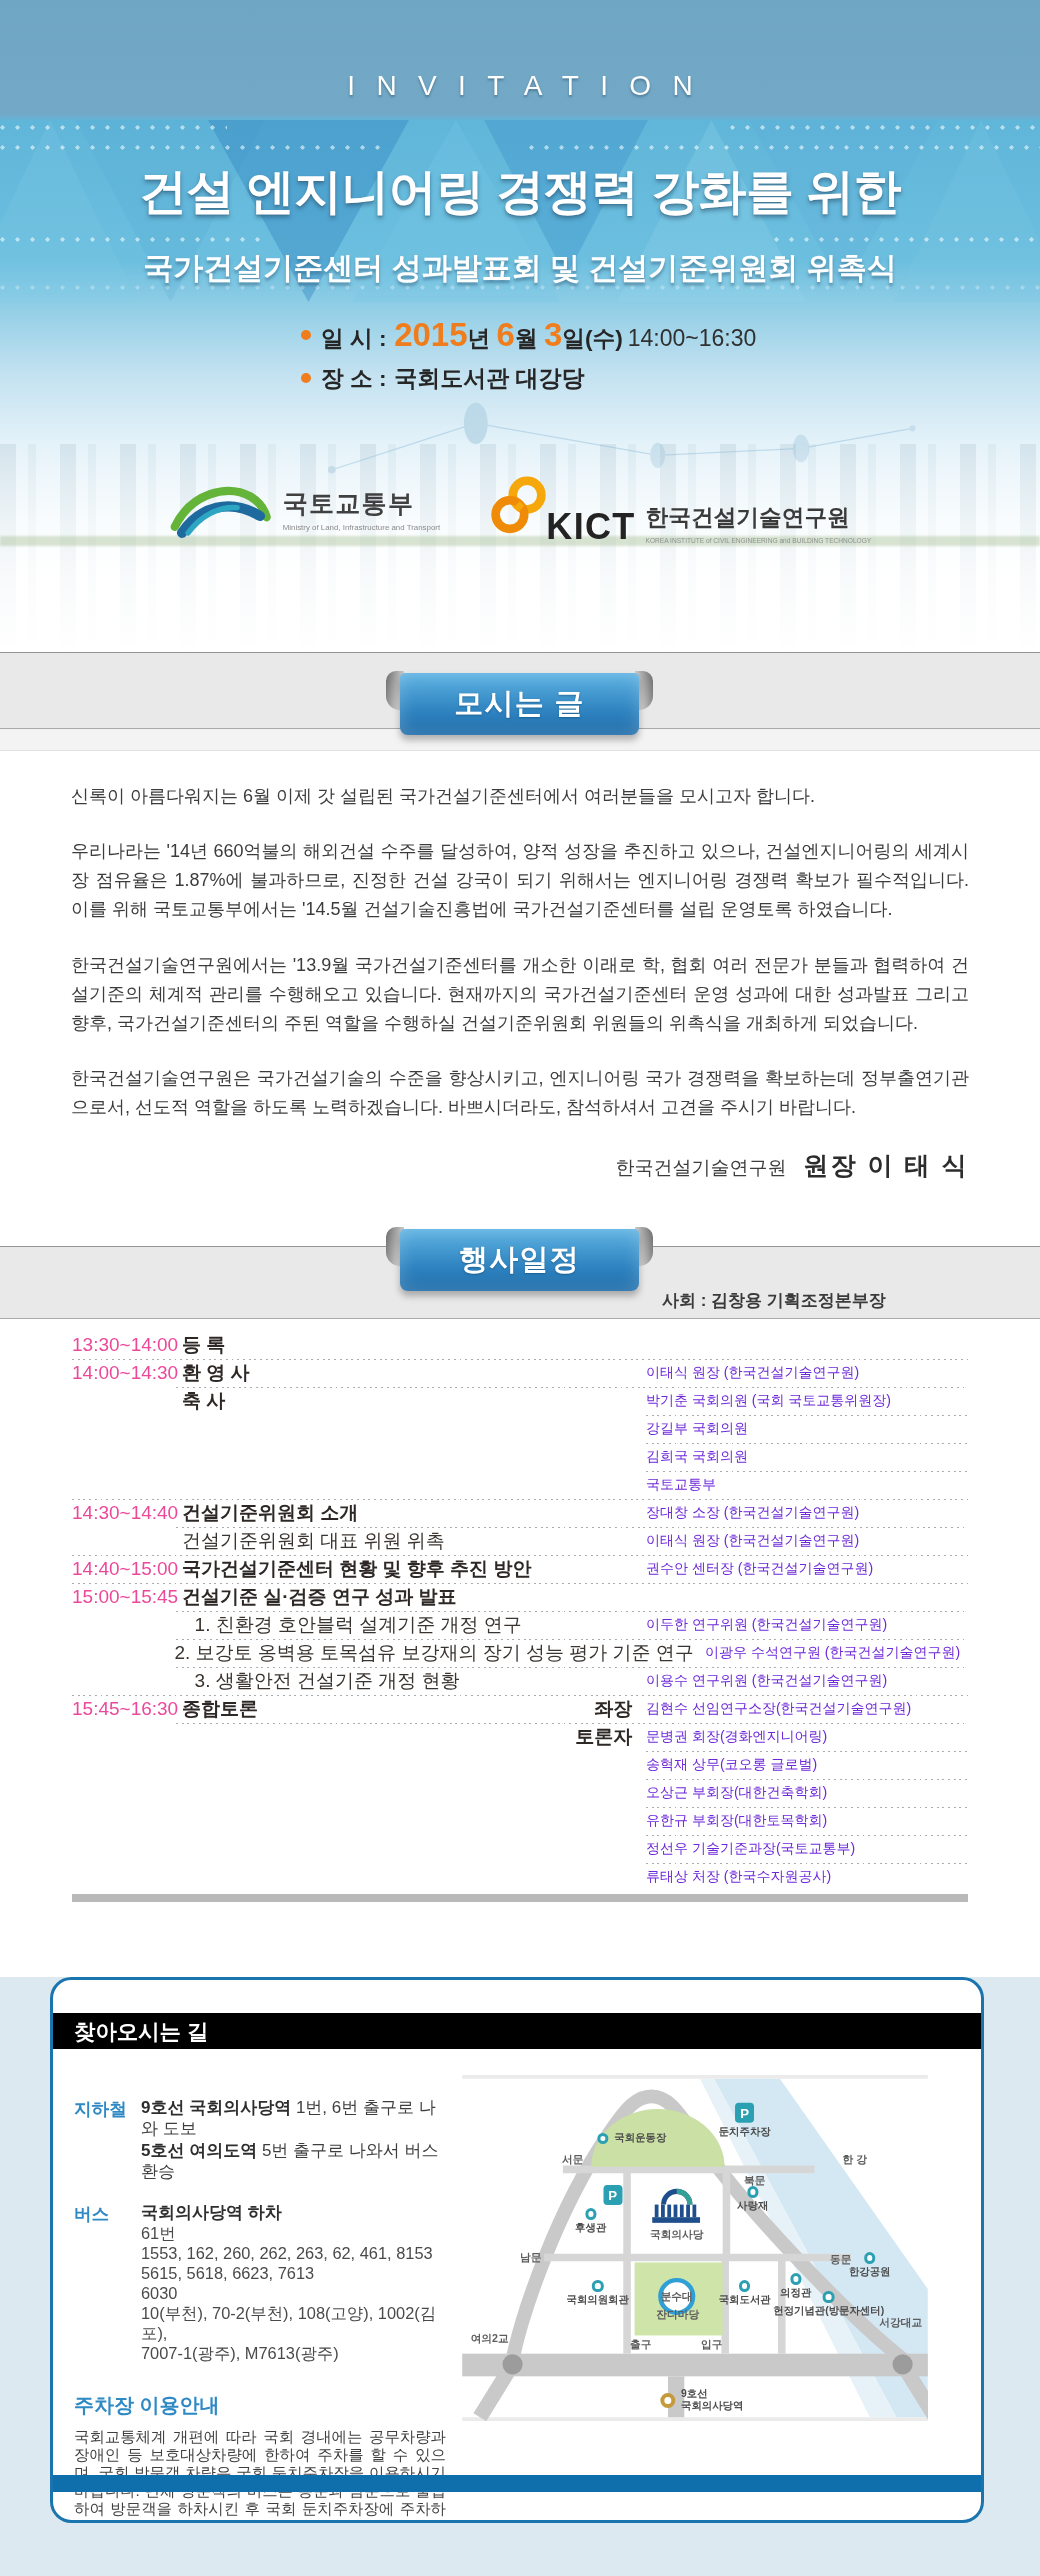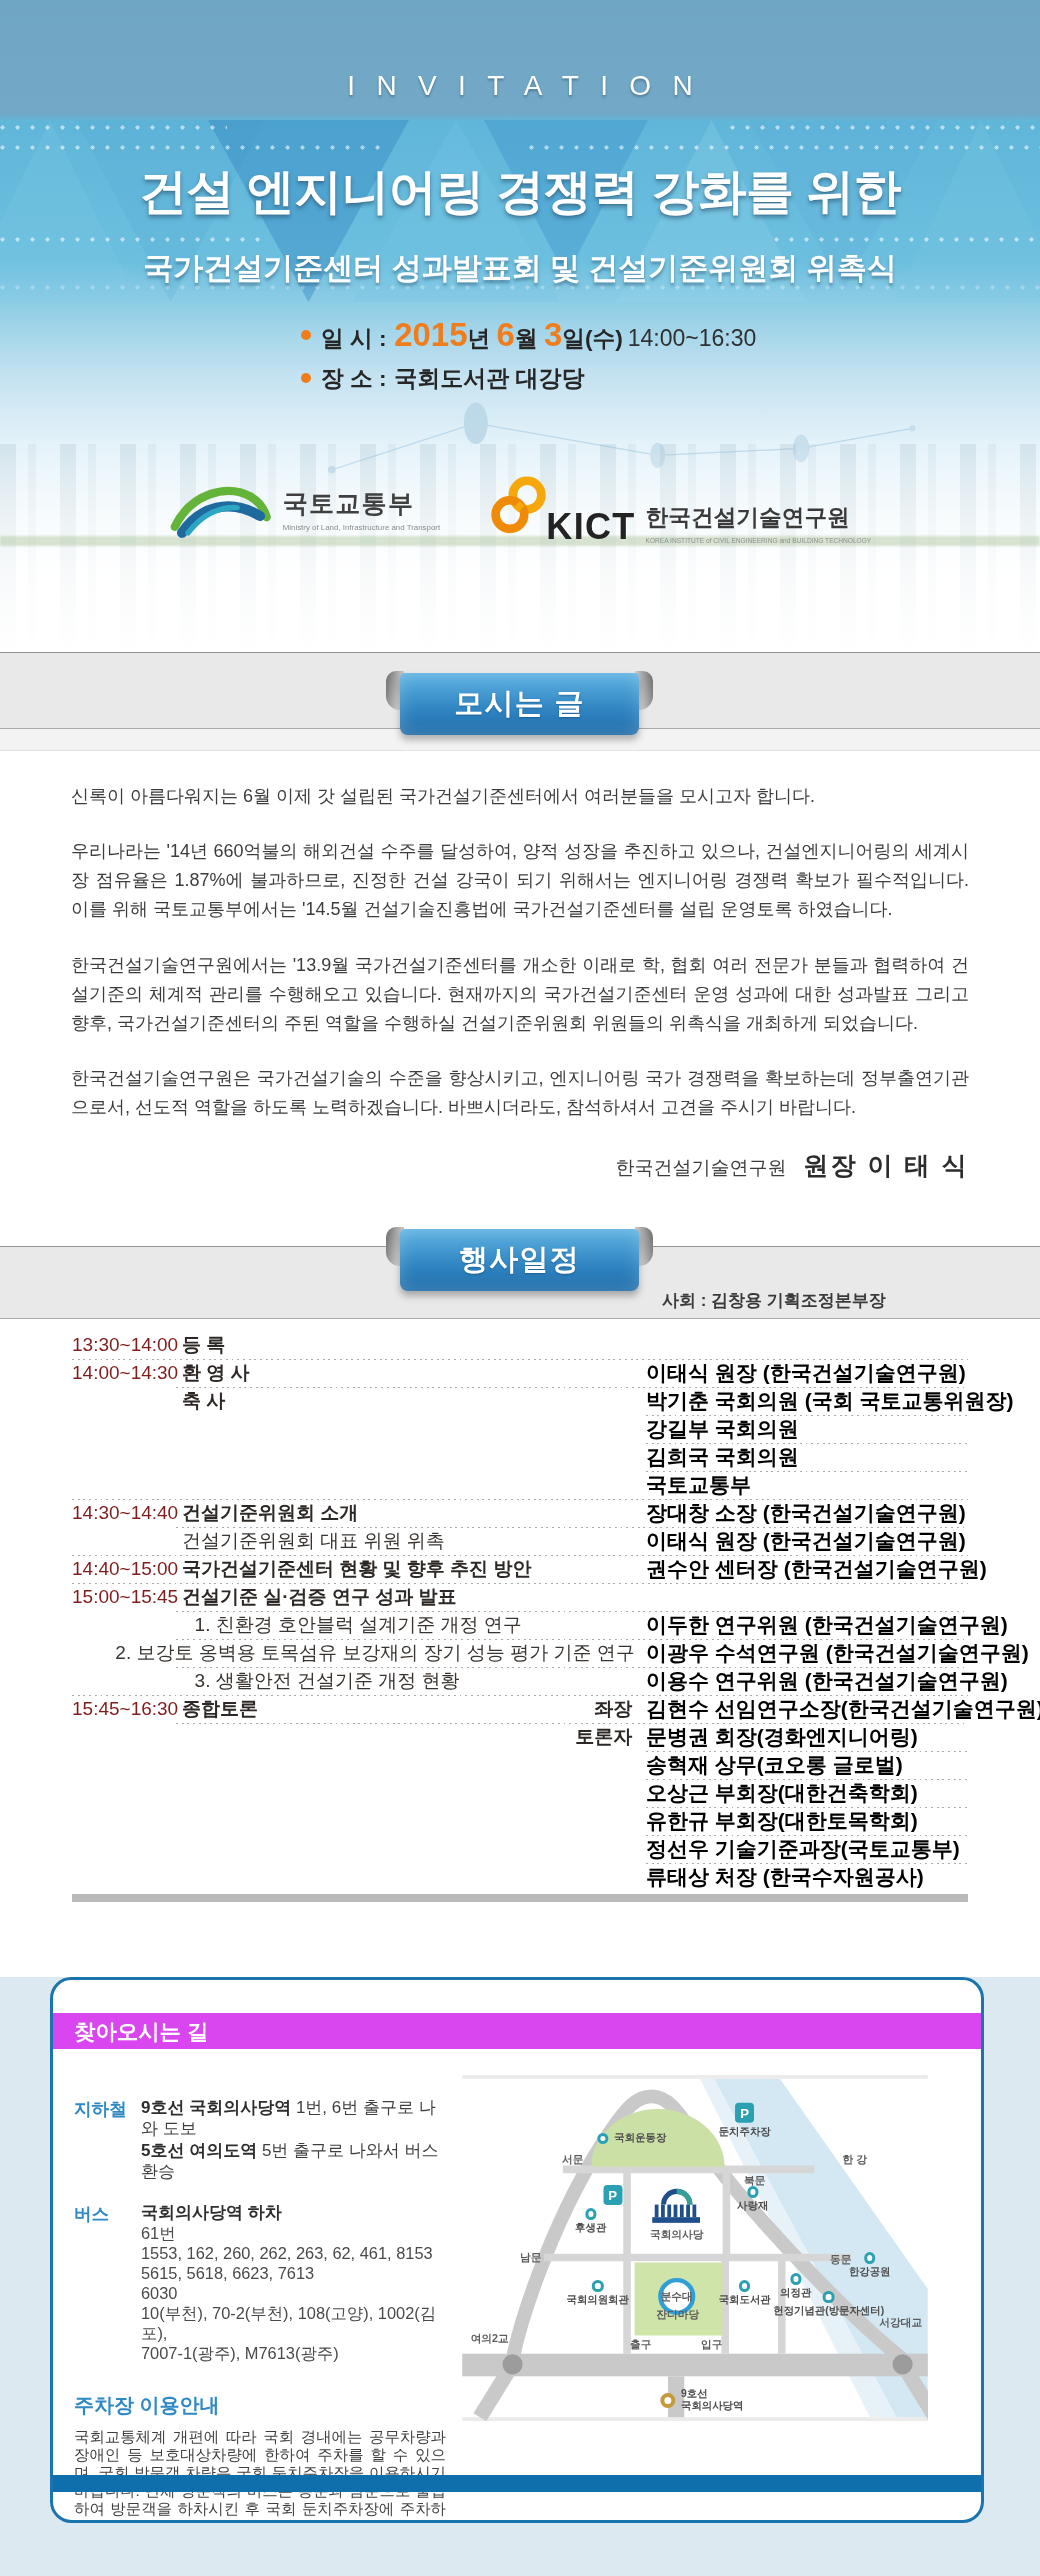--- a/index.html
+++ b/index.html
@@ -83,34 +83,34 @@
   
   .schedule { height:604px; background:#fff; overflow:hidden; }
   .schedule-table { margin:10.7px 72px 0; }
   .srow { position:relative; display:flex; align-items:center; height:28px; white-space:nowrap; }
   .srow::before { content:""; position:absolute; top:0; right:0; height:1.3px;
     background-image:repeating-linear-gradient(90deg,#ababab 0 1.9px,transparent 1.9px 5.7px); }
   .srow.div-none::before { display:none; }
   .srow.div-full::before { left:0; }
   .srow.div-topic::before { left:104px; }
   .srow.div-speaker::before { left:574px; }
-  .c-time { width:110px; font-size:19px; color:#7f1d1d; }
+  .c-time { width:110px; font-size:19px; color:#ec4899; }
   .c-topic { flex:1; display:flex; justify-content:space-between; align-items:center; padding-right:11.3px; }
   .tp { font-size:19px; color:#3a3430; }
   .tp.bold { font-weight:bold; color:#2d2825; }
   .tp.sub { padding-left:12.6px; }
   .role { font-size:19px; font-weight:bold; color:#2d2825; margin-right:2.5px; }
-  .c-speaker { width:322px; font-size:21px; color:#000000;font-weight:bold; }
+  .c-speaker { width:322px; font-size:14px; color:#6d28d9; }
   .endbar { height:7.6px; background:#b9b9b9; margin:3.8px 72px 0; }
 
   
   .bottom { height:651px; background:#dde9f0; }
   .dir-box { position:relative; margin:53px 0 0 50px; width:934px; height:546px;
     background:#fff; border:3.1px solid #1a74ae; border-radius:21.4px; overflow:hidden; }
-  .dir-head { margin-top:33px; height:36px; background:#d946ef; display:flex; align-items:center;
+  .dir-head { margin-top:33px; height:36px; background:#000000; display:flex; align-items:center;
     padding-left:21px; color:#fff; font-size:21.4px; font-weight:bold; }
   .dir-content { display:flex; }
   .dir-left { width:372px; margin:48px 0 0 21px; }
   .trans-row { display:flex; }
   .t-label { width:67px; font-size:17.6px; font-weight:bold; color:#2f89c5; }
   .t-body { flex:1; font-size:17px; color:#3e3e3e; line-height:21.4px; }
   .t-body b { color:#2e2e2e; }
   .bus-row { margin-top:19px; }
   .bus-stop { font-weight:bold; color:#2e2e2e; }
   .bus-lines { font-size:16.4px; line-height:20px; color:#4a4a4a; }

